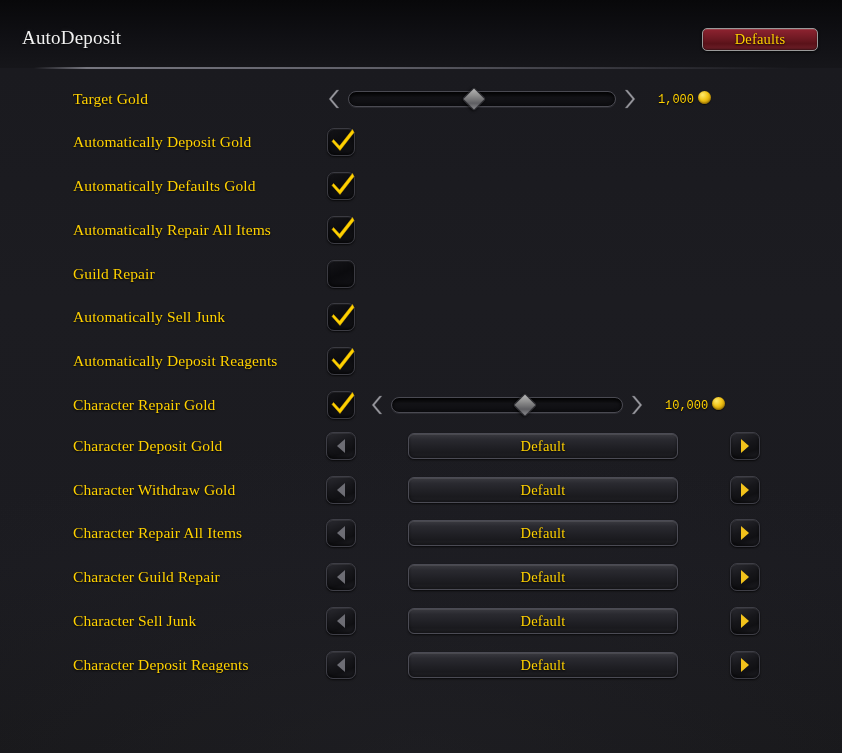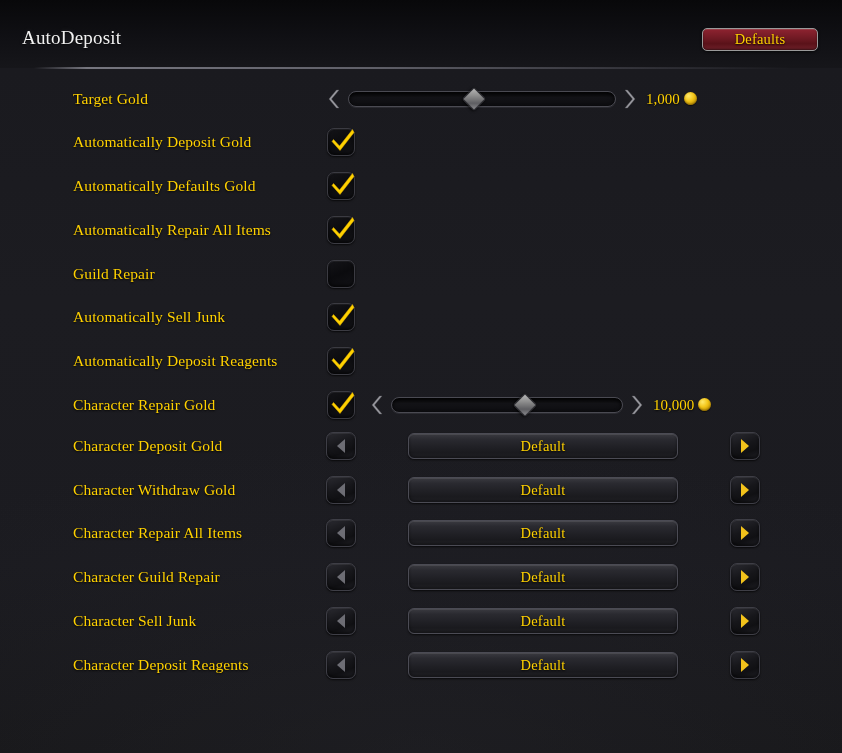--- a/index.html
+++ b/index.html
@@ -150,26 +150,26 @@
     top: 50%;
     width: 17px; height: 17px;
     transform: translate(-50%, -50%) rotate(45deg);
     background: linear-gradient(135deg, #b6b6b6 0%, #8d8d8d 35%, #5e5e62 70%, #8a8a8e 100%);
     border: 1px solid #39393e;
     border-radius: 2px;
     box-shadow: 0 1px 3px rgba(0,0,0,.85);
     cursor: grab;
   }
   .slider-value {
-    font-family: Liberation Serif, serif;
-    font-size: 15px;
+    font-family: Liberation Mono, monospace;
+    font-size: 12px;
     color: #ffd100;
     text-shadow: 0 1px 2px rgba(0,0,0,.9);
     white-space: nowrap;
-    margin-left: 8px;
+    margin-left: 20px;
   }
   .coin {
     display: inline-block;
     width: 13px; height: 13px;
     border-radius: 50%;
     margin-left: 4px;
     vertical-align: -1px;
     background: radial-gradient(circle at 35% 30%, #ffe96b 0%, #f3c518 42%, #c89a07 75%, #8a6a04 100%);
     box-shadow: inset 0 -1px 2px rgba(110,80,0,.7), 0 1px 1px rgba(0,0,0,.6);
   }

